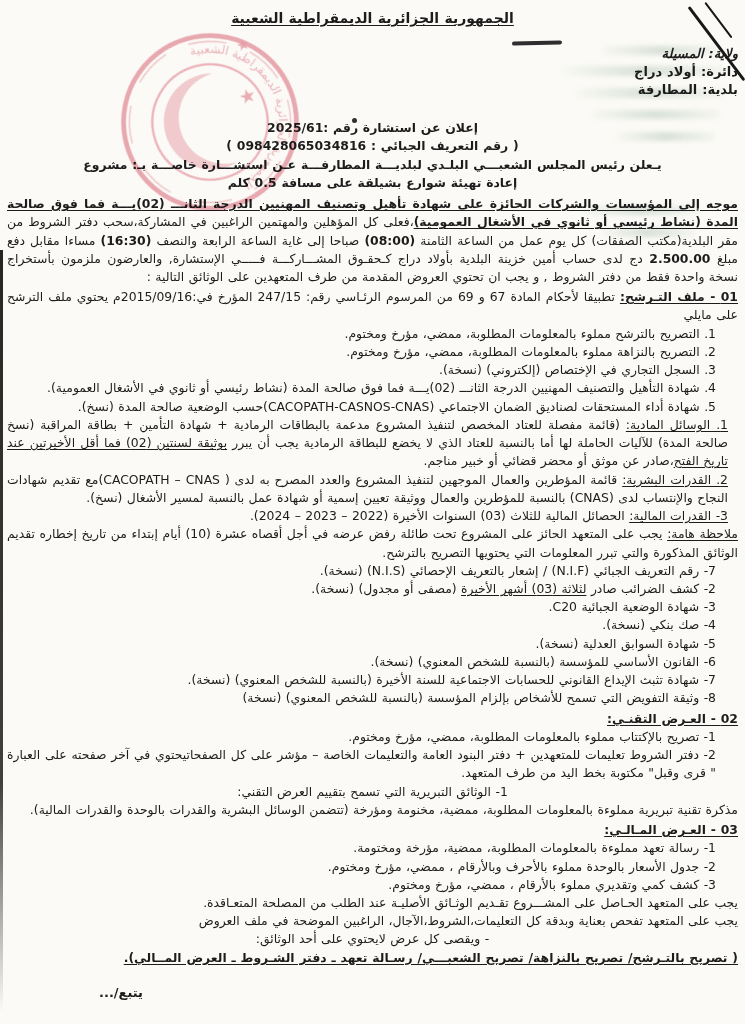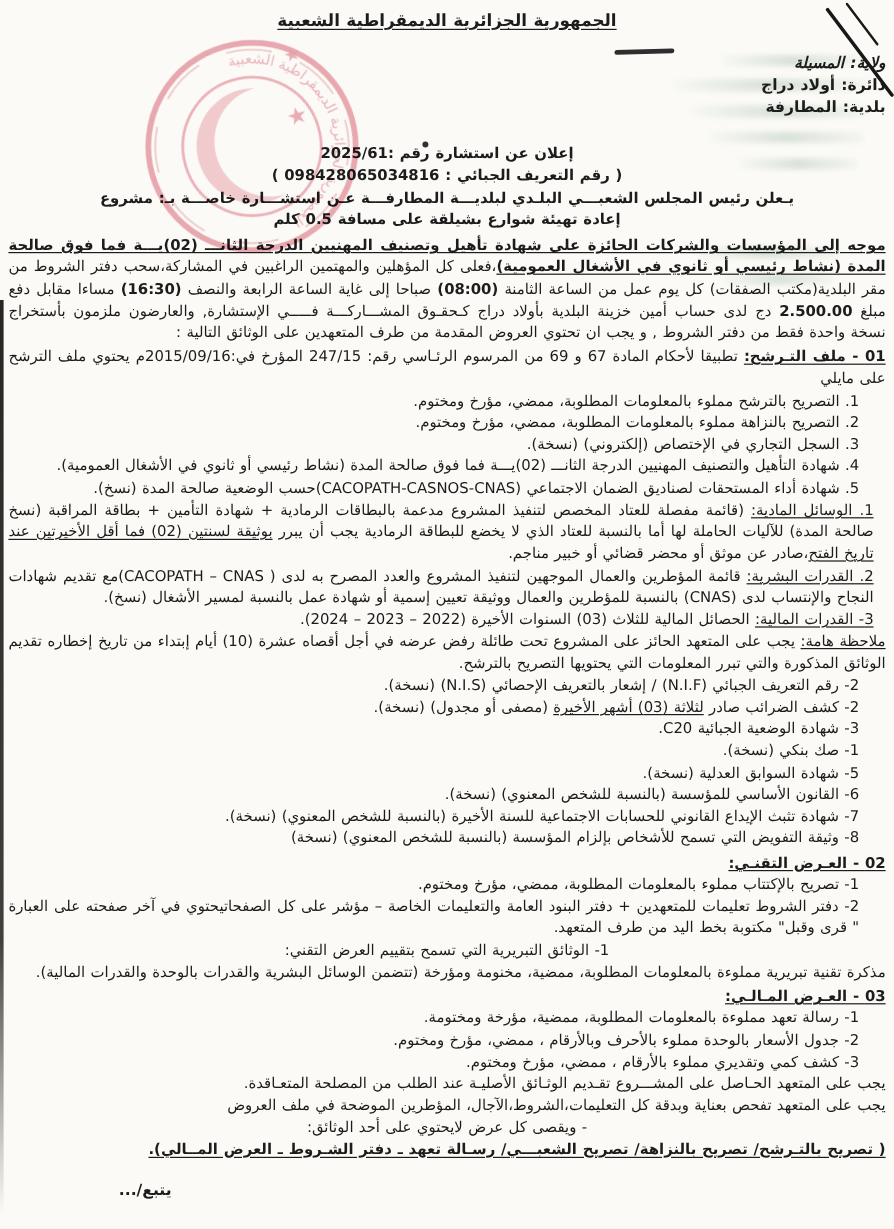--- a/index.html
+++ b/index.html
@@ -70,39 +70,39 @@
       <p class="line" style="margin-top: 2px;"><span class="b u">01 - ملف التـرشح:</span><span> تطبيقا لأحكام المادة 67 و 69 من المرسوم الرئـاسي رقم: 247/15 المؤرخ في:2015/09/16م يحتوي ملف الترشح على مايلي</span></p>
       <p class="line ind"><span>1. التصريح بالترشح مملوء بالمعلومات المطلوبة، ممضي، مؤرخ ومختوم.</span></p>
       <p class="line ind"><span>2. التصريح بالنزاهة  مملوء بالمعلومات المطلوبة، ممضي، مؤرخ ومختوم.</span></p>
       <p class="line ind"><span>3. السجل التجاري في الإختصاص (إلكتروني) (نسخة).</span></p>
       <p class="line ind"><span>4. شهادة التأهيل والتصنيف المهنيين الدرجة الثانـــ (02)يـــة  فما فوق صالحة المدة (نشاط رئيسي أو ثانوي في الأشغال العمومية).</span></p>
       <p class="line ind"><span>5. شهادة أداء المستحقات لصناديق الضمان الاجتماعي (CACOPATH-CASNOS-CNAS)حسب الوضعية صالحة المدة (نسخ).</span></p>
       <p class="line ind2"><span class="u">1. الوسائل المادية:</span><span> (قائمة مفصلة للعتاد المخصص لتنفيذ المشروع مدعمة بالبطاقات الرمادية + شهادة التأمين + بطاقة المراقبة (نسخ صالحة المدة) للآليات الحاملة لها أما بالنسبة للعتاد الذي لا يخضع للبطاقة الرمادية يجب أن يبرر </span><span class="u">بوثيقة لسنتين (02) فما أقل الأخيرتين عند تاريخ الفتح</span><span>،صادر عن موثق أو محضر قضائي أو خبير مناجم.</span></p>
       <p class="line ind2"><span class="u">2. القدرات البشرية:</span><span> قائمة المؤطرين والعمال الموجهين لتنفيذ المشروع والعدد المصرح به لدى ( CACOPATH – CNAS)مع تقديم شهادات النجاح والإنتساب لدى  (CNAS) بالنسبة للمؤطرين والعمال ووثيقة تعيين إسمية أو شهادة عمل بالنسبة لمسير الأشغال (نسخ).</span></p>
       <p class="line ind2"><span class="u">3- القدرات المالية:</span><span> الحصائل المالية للثلاث (03) السنوات الأخيرة (2022 – 2023 – 2024).</span></p>
       <p class="line"><span class="u">ملاحظة هامة:</span><span> يجب على المتعهد الحائز على المشروع تحت طائلة رفض عرضه في أجل أقصاه عشرة (10) أيام إبتداء من تاريخ إخطاره تقديم الوثائق المذكورة والتي تبرر المعلومات التي يحتويها التصريح بالترشح.</span></p>
-      <p class="line ind"><span>2- رقم التعريف الجبائي (N.I.F) / إشعار بالتعريف الإحصائي (N.I.S) (نسخة).</span></p>
+      <p class="line ind"><span>7- رقم التعريف الجبائي (N.I.F) / إشعار بالتعريف الإحصائي (N.I.S) (نسخة).</span></p>
       <p class="line ind"><span>2- كشف الضرائب صادر </span><span class="u">لثلاثة (03) أشهر الأخيرة</span><span> (مصفى أو مجدول) (نسخة).</span></p>
       <p class="line ind"><span>3- شهادة الوضعية الجبائية C20.</span></p>
-      <p class="line ind"><span>1- صك بنكي (نسخة).</span></p>
+      <p class="line ind"><span>4- صك بنكي (نسخة).</span></p>
       <p class="line ind"><span>5- شهادة السوابق العدلية (نسخة).</span></p>
       <p class="line ind"><span>6- القانون الأساسي للمؤسسة (بالنسبة للشخص المعنوي) (نسخة).</span></p>
       <p class="line ind"><span>7- شهادة تثبث الإيداع القانوني للحسابات الاجتماعية للسنة الأخيرة (بالنسبة للشخص المعنوي) (نسخة).</span></p>
       <p class="line ind"><span>8- وثيقة التفويض التي تسمح للأشخاص بإلزام المؤسسة (بالنسبة للشخص المعنوي) (نسخة)</span></p>
       <p class="line" style="margin-top: 2px;"><span class="b u">02 - العـرض التقنـي:</span></p>
       <p class="line ind"><span>1-  تصريح بالإكتتاب  مملوء بالمعلومات المطلوبة، ممضي، مؤرخ ومختوم.</span></p>
       <p class="line ind"><span>2-  دفتر الشروط تعليمات للمتعهدين + دفتر البنود العامة والتعليمات الخاصة – مؤشر على كل الصفحاتيحتوي في آخر صفحته على العبارة " قرى وقبل" مكتوبة بخط اليد من طرف المتعهد.</span></p>
       <p class="line c"><span>1- الوثائق التبريرية التي تسمح بتقييم العرض التقني:</span></p>
       <p class="line"><span>مذكرة تقنية تبريرية مملوءة بالمعلومات المطلوبة، ممضية، مخنومة ومؤرخة (تتضمن الوسائل البشرية والقدرات بالوحدة والقدرات المالية).</span></p>
       <p class="line" style="margin-top: 2px;"><span class="b u">03 - العـرض المـالـي:</span></p>
       <p class="line ind"><span>1- رسالة تعهد مملوءة بالمعلومات المطلوبة، ممضية، مؤرخة ومختومة.</span></p>
       <p class="line ind"><span>2- جدول الأسعار بالوحدة  مملوء بالأحرف وبالأرقام ، ممضي، مؤرخ ومختوم.</span></p>
       <p class="line ind"><span>3- كشف كمي وتقديري مملوء بالأرقام ، ممضي، مؤرخ ومختوم.</span></p>
       <p class="line"><span>يجب على المتعهد الحـاصل على المشـــروع تقـديم الوثـائق الأصليـة عند الطلب من المصلحة المتعـاقدة.</span></p>
-      <p class="line"><span>يجب على المتعهد تفحص بعناية وبدقة كل التعليمات،الشروط،الآجال، المؤطرين الموضحة في ملف العروض</span></p>
+      <p class="line"><span>يجب على المتعهد تفحص بعناية وبدقة كل التعليمات،الشروط،الآجال، الراغبين الموضحة في ملف العروض</span></p>
       <p class="line c"><span>- ويقصى كل عرض لايحتوي على أحد الوثائق:</span></p>
       <p class="line"><span class="b u">( تصريح بالتـرشح/ تصريح بالنزاهة/ تصريح الشعبـــي/ رسـالة تعهد ـ دفتر الشـروط ـ العرض المــالي).</span></p>
       <p class="line continue" style="margin-top: 16px;"><span class="b">يتبع/...</span></p>
     </div>
 
   <svg class="stamp" viewBox="0 0 200 200" aria-hidden="true">
     <g fill="none" stroke="currentColor">
       <circle cx="100" cy="100" r="90" stroke-width="5" opacity="0.85"></circle>
       <circle cx="100" cy="100" r="84" stroke-width="1.6" opacity="0.5" stroke-dasharray="40 26"></circle>
       <circle cx="100" cy="100" r="60" stroke-width="2.4" opacity="0.75"></circle>

